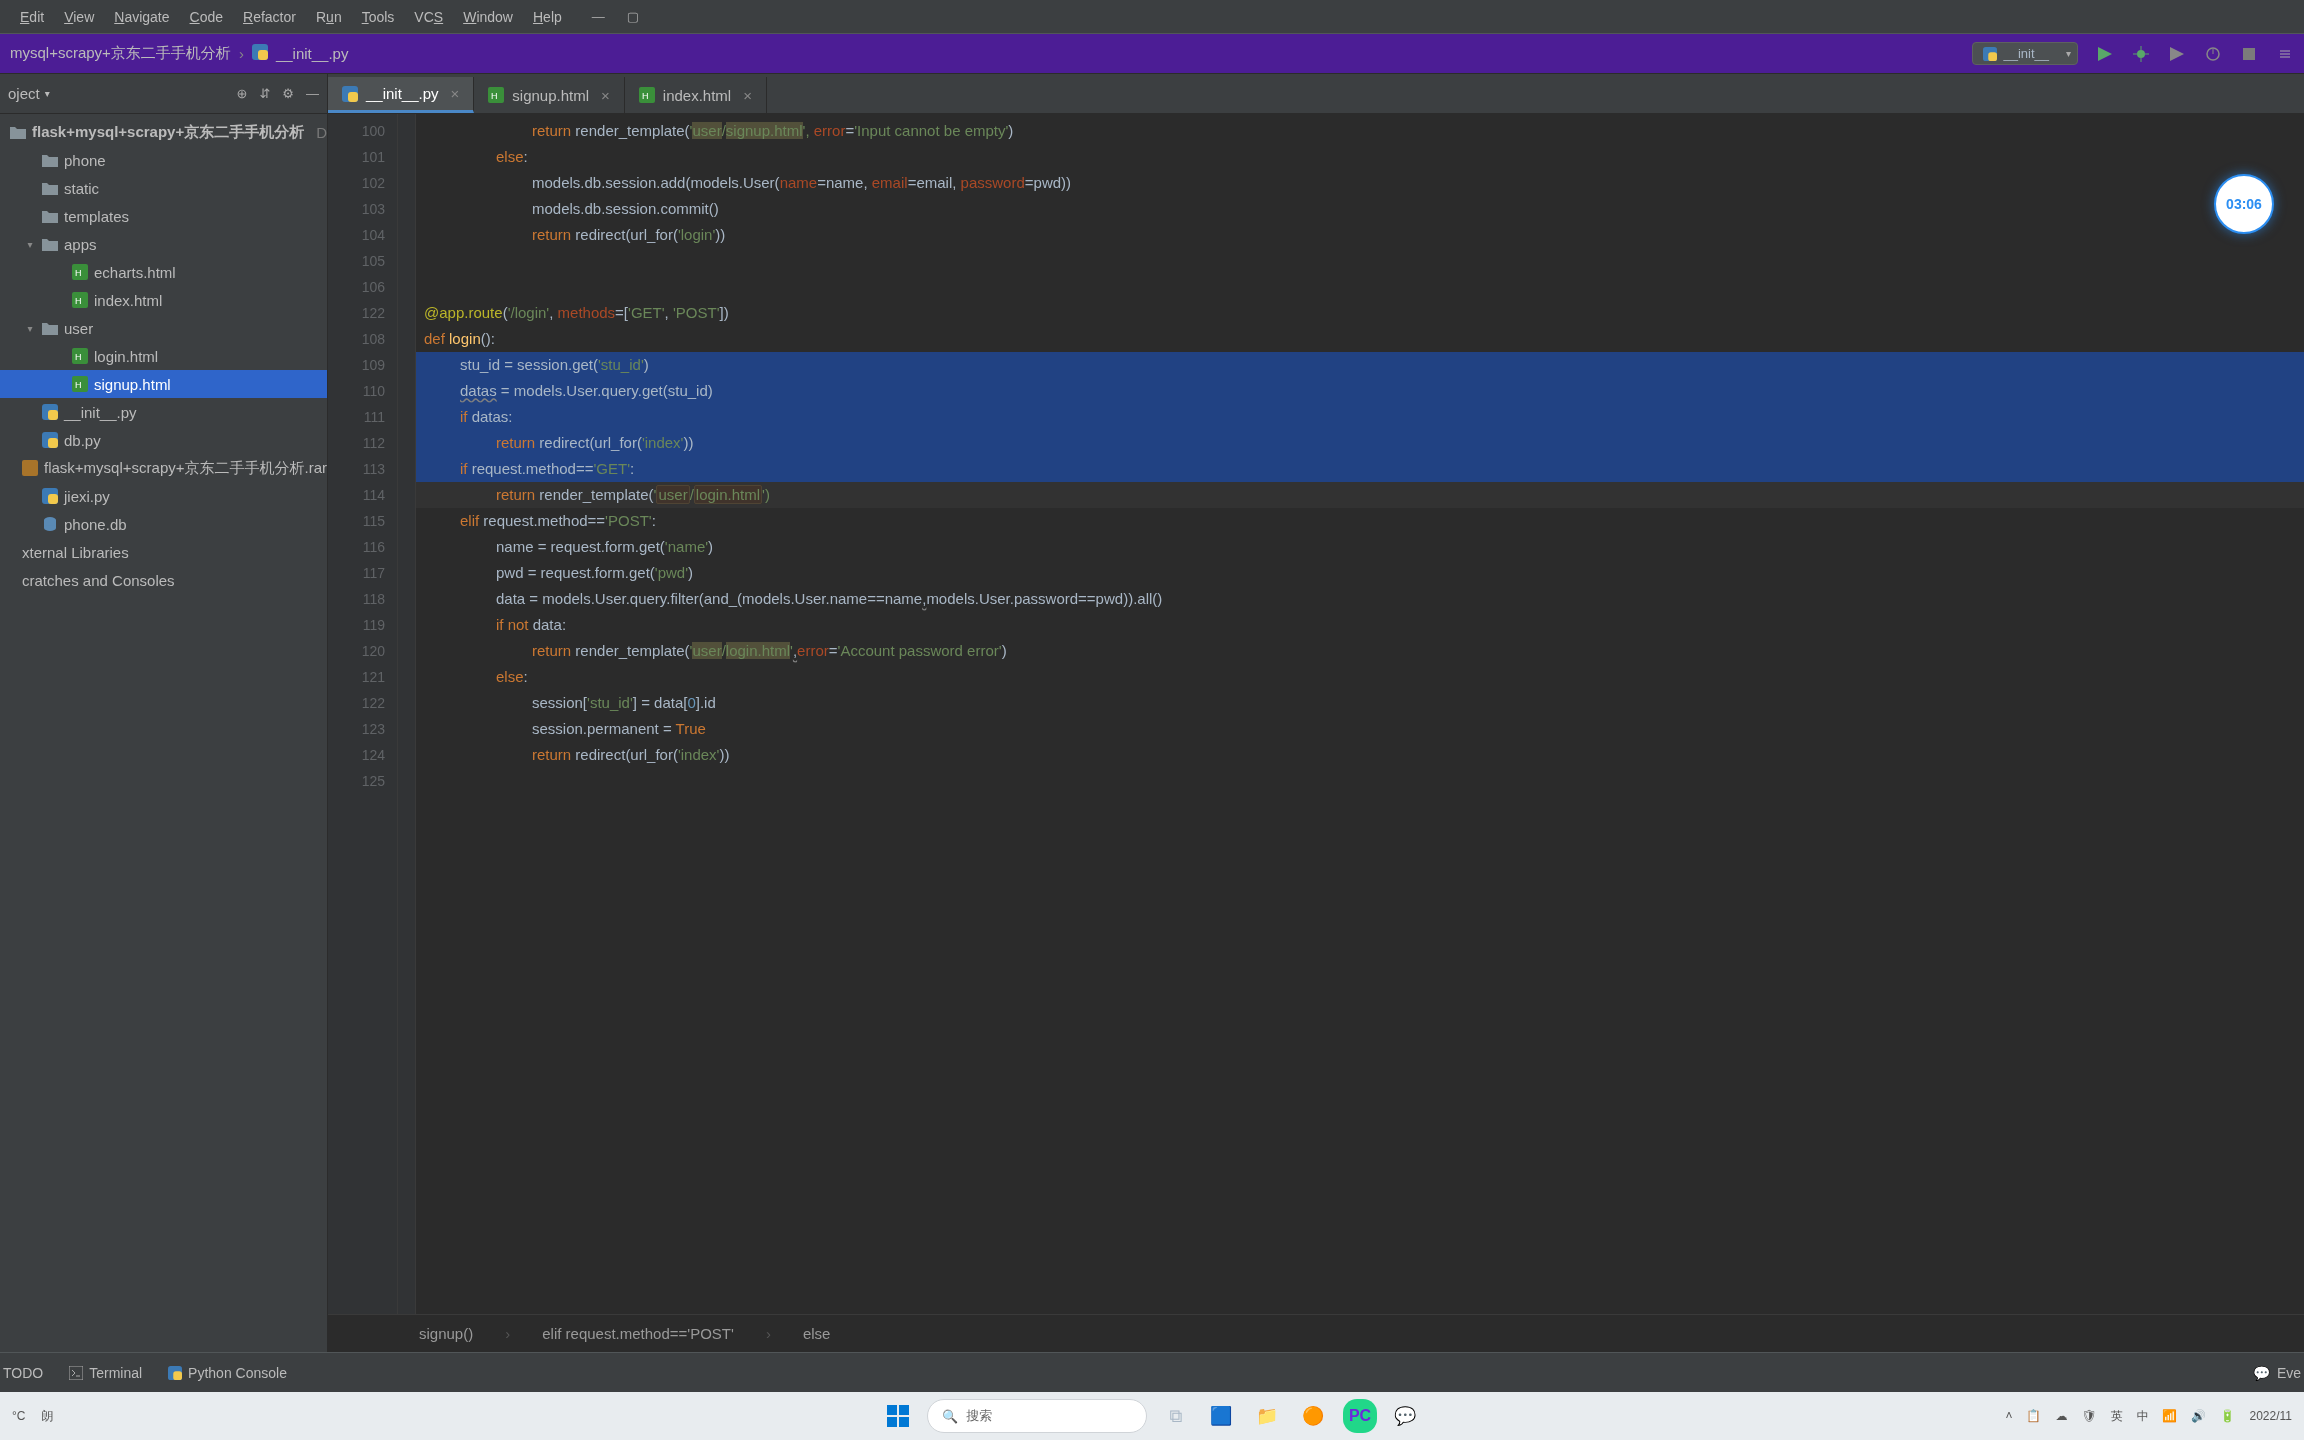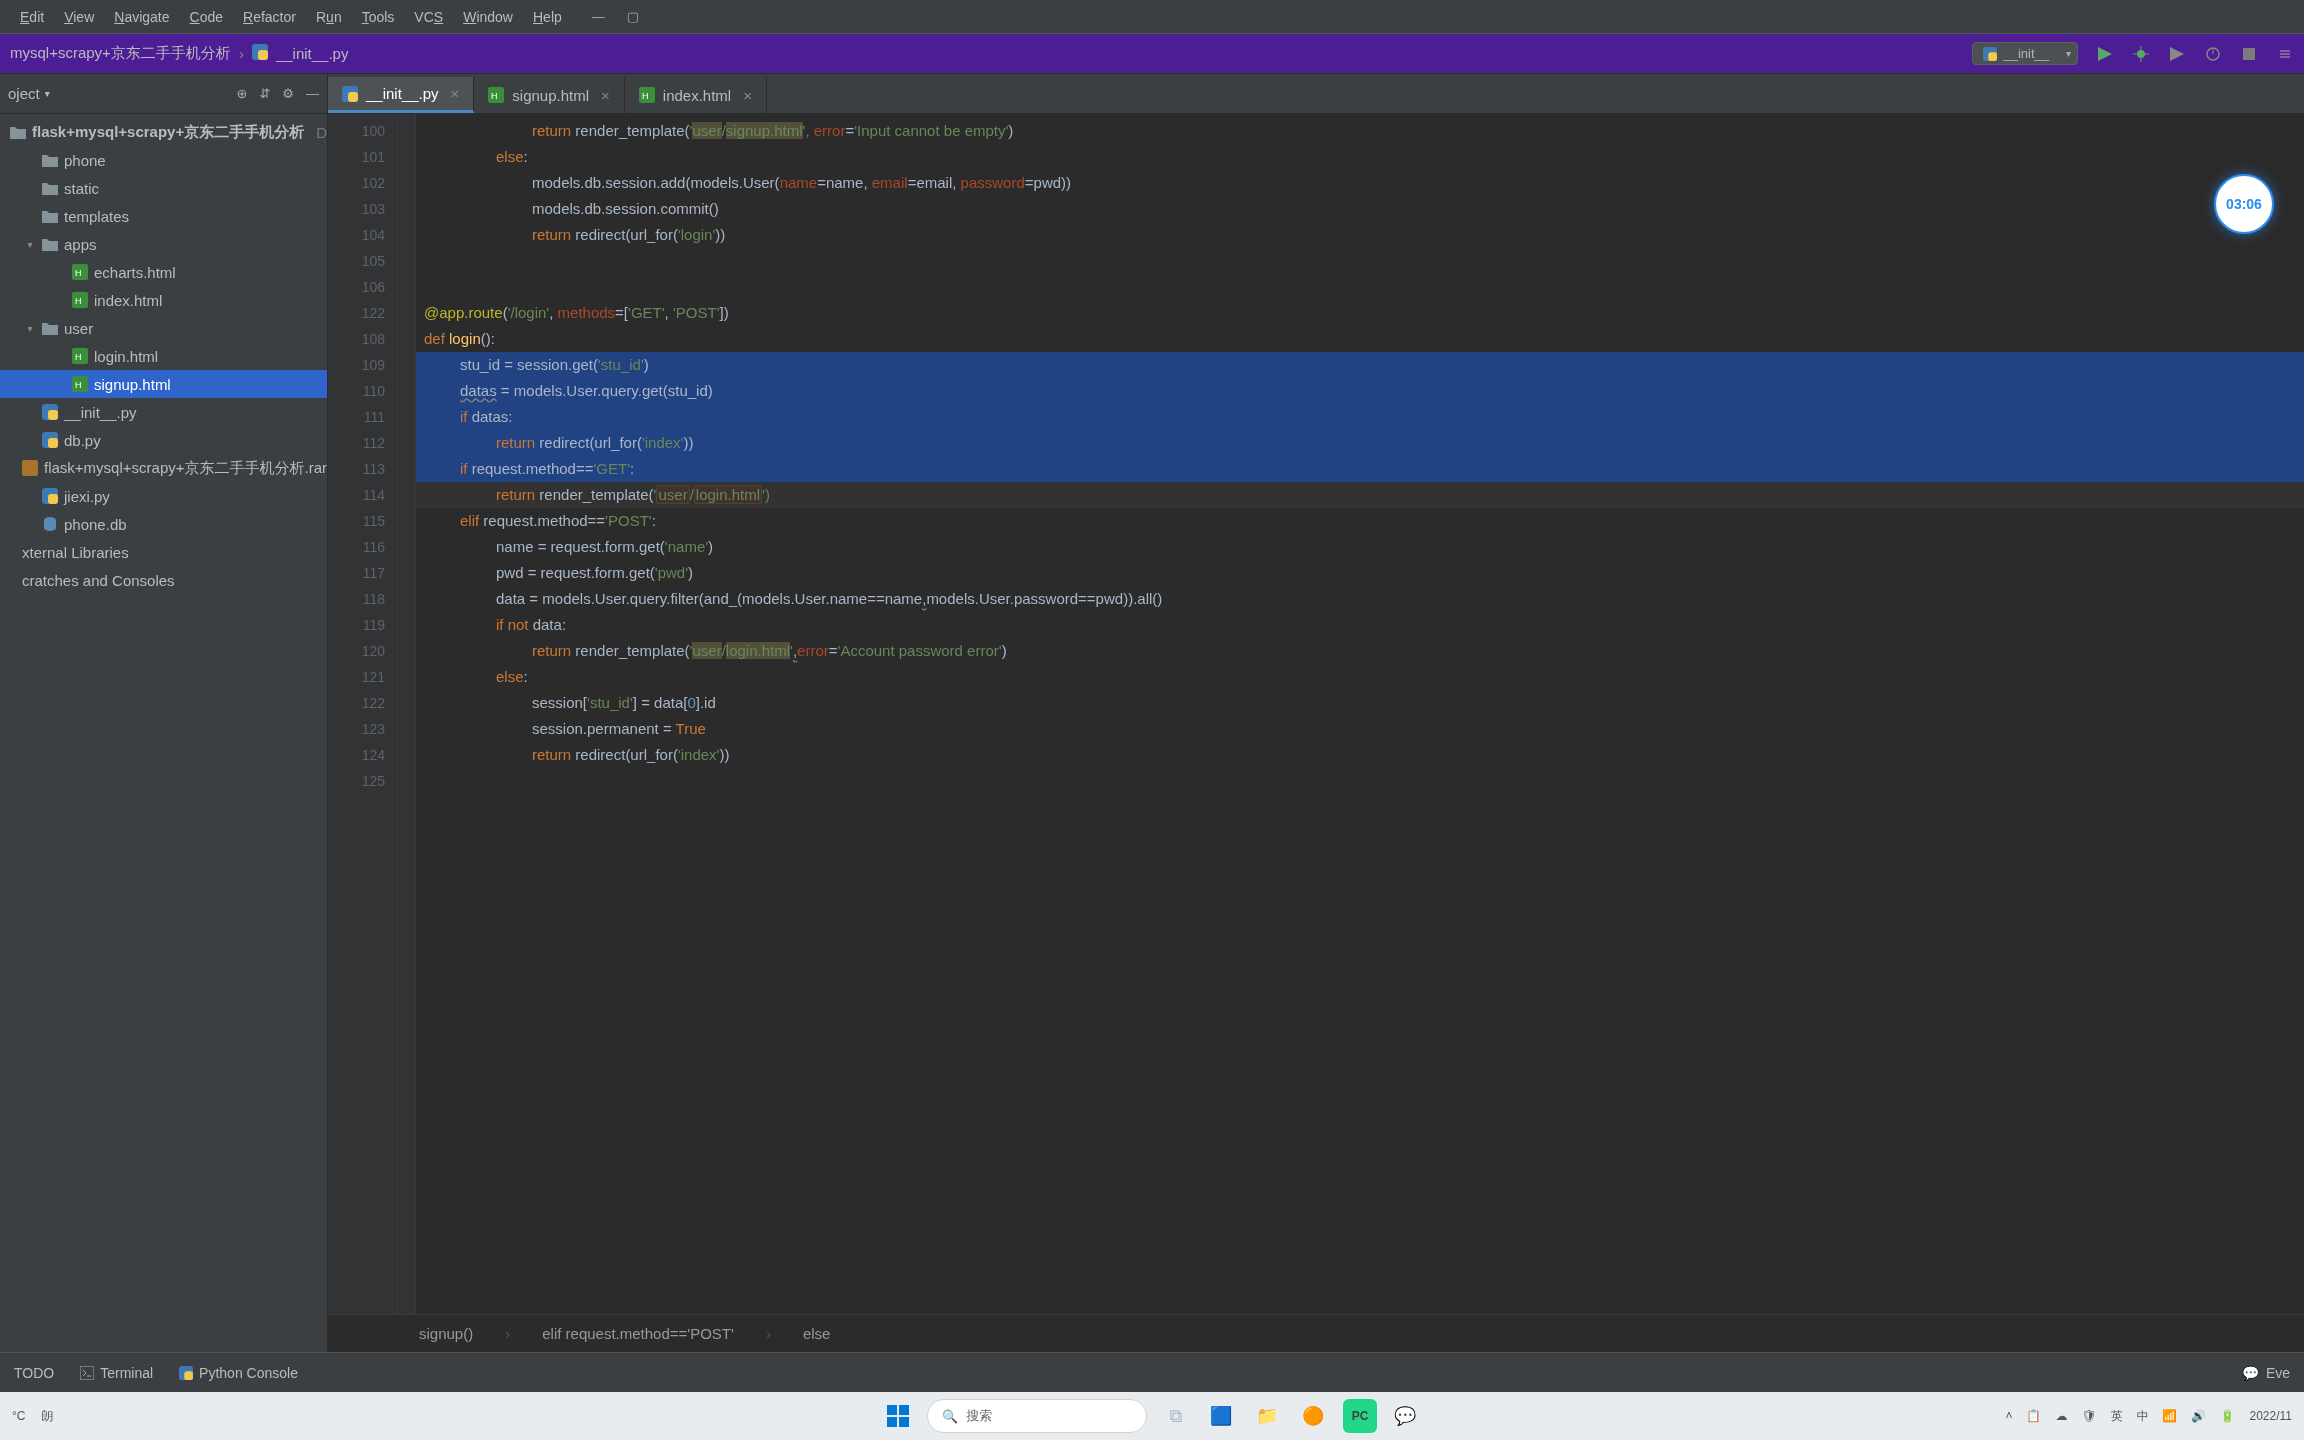--- a/index.html
+++ b/index.html
@@ -67,21 +67,21 @@
 .wavy { text-decoration: underline wavy #808080; }
 
 
 .timer { position:absolute; top:60px; right:30px; width:60px; height:60px; border-radius:50%; background:#fff; border:2px solid #2b8ef2; display:flex; align-items:center; justify-content:center; color:#2b8ef2; font-size:14px; font-weight:600; box-shadow:0 0 12px rgba(43,142,242,.6); }
 
 
 .crumbs { height:38px; background:#2b2b2b; border-top:1px solid #3a3a3a; display:flex; align-items:center; padding-left:91px; gap:32px; color:#999; font-size:15px; }
 .crumbs .sep { color:#555; }
 
 
-.toolbar { height:40px; background:#3c3f41; border-top:1px solid #515658; display:flex; align-items:center; justify-content:space-between; padding:0 14px; font-size:14px; color:#bbb; }
+.toolbar { height:40px; background:#3c3f41; border-top:1px solid #515658; display:flex; align-items:center; justify-content:space-between; padding:0 3px; font-size:14px; color:#bbb; }
 .toolbar .left { display:flex; gap:26px; align-items:center; }
 .toolbar .left .tw-item { display:flex; align-items:center; gap:6px; cursor:pointer; }
 .toolbar .right { display:flex; align-items:center; gap:6px; }
 
 
 .statusbar { height:28px; background:#3c3f41; border-top:1px solid #2b2b2b; display:flex; align-items:center; justify-content:flex-end; gap:24px; padding:0 18px; color:#aaa; font-size:14px; }
 
 
 .taskbar { position:absolute; bottom:0; left:0; right:0; height:48px; background:#e8ecef; display:flex; align-items:center; justify-content:center; gap:12px; }
 .taskbar .left-area { position:absolute; left:12px; display:flex; align-items:center; gap:8px; color:#555; font-size:12px; }
@@ -456,21 +456,21 @@
       </svg>
   </div>
   <div class="search">
     <span>🔍</span>
     <span>搜索</span>
   </div>
   <div class="tb-icon">⧉</div>
   <div class="tb-icon">🟦</div>
   <div class="tb-icon">📁</div>
   <div class="tb-icon">🟠</div>
-  <div class="tb-icon" style="background:#21d789;border-radius:6px;color:#404040;font-weight:bold;font-size:12px">PC</div>
+  <div class="tb-icon" style="background:#21d789;border-radius:14px;color:#6d28d9;font-weight:bold;font-size:16px">PC</div>
   <div class="tb-icon">💬</div>
   <div class="tray">
     <span>˄</span>
     <span>📋</span>
     <span>☁</span>
     <span>🛡</span>
     <span>英</span>
     <span>中</span>
     <span>📶</span>
     <span>🔊</span>

